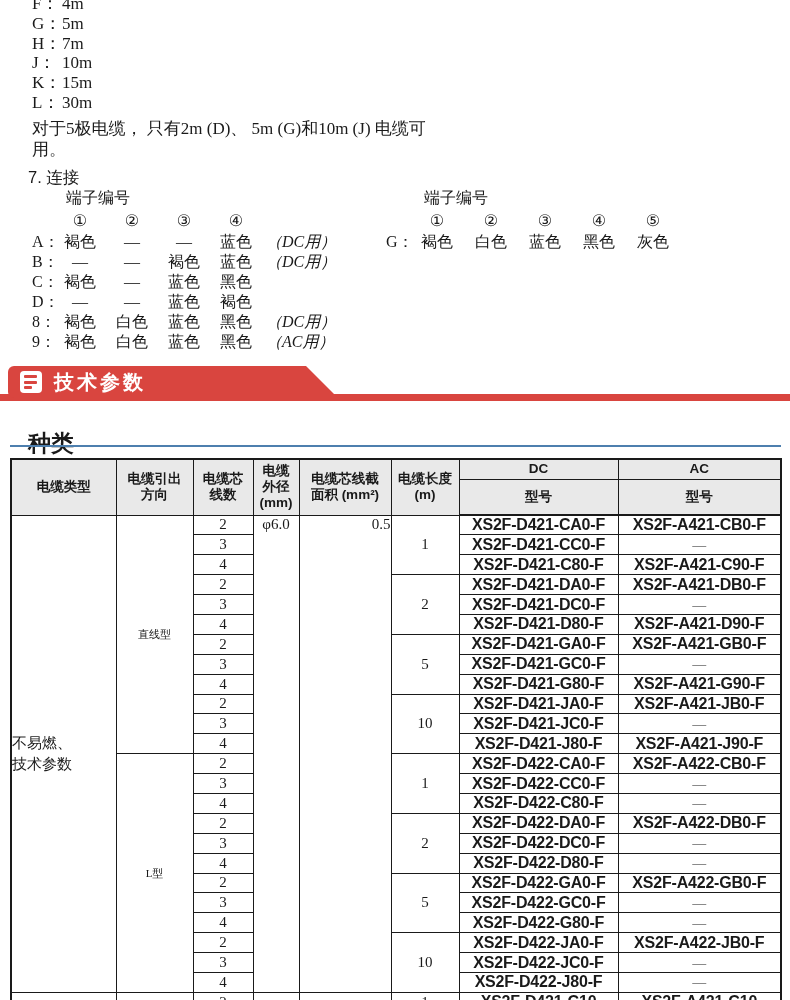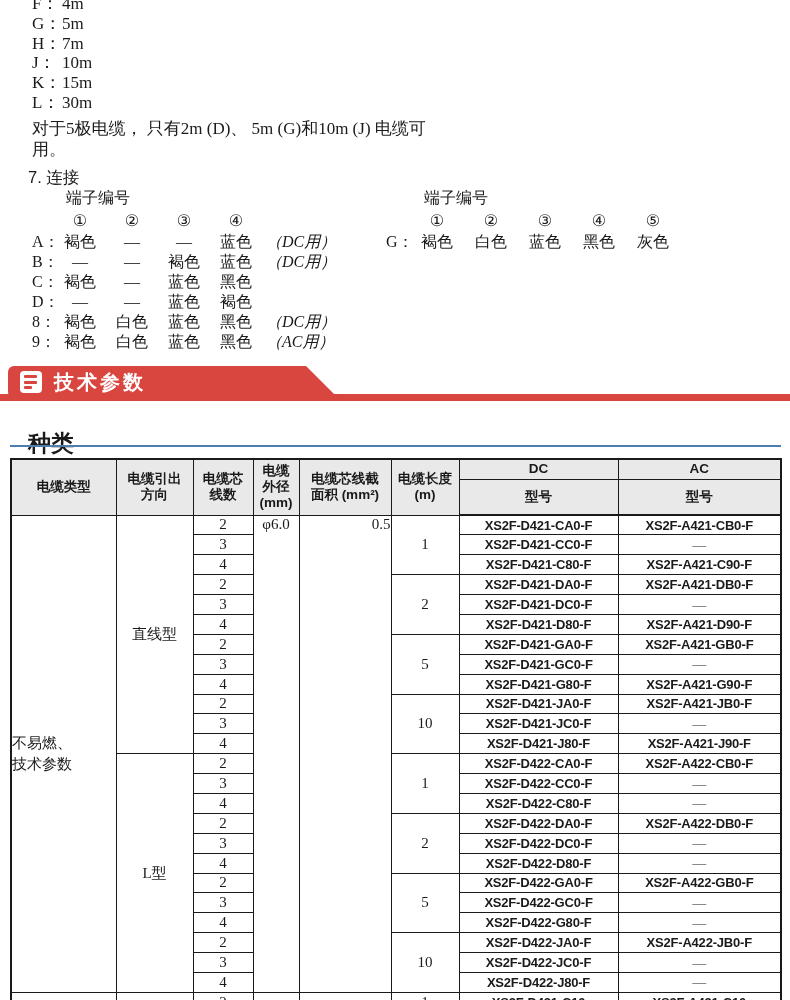--- a/index.html
+++ b/index.html
@@ -72,27 +72,27 @@
   tr.h2{height:36px;}
   th.hdr-span{border-bottom-width:2px;}
   tr.h2 th{border-bottom-width:2px;}
   tbody tr{height:19.9px;}
   tbody tr.partial{height:20px;}
   td.c-num{
     text-align:center;font-size:15px;font-family:"Liberation Serif","DejaVu Serif",serif;
   }
   td.c-model{
     text-align:center;font-family:"Liberation Sans","DejaVu Sans",sans-serif;
-    font-weight:bold;font-size:13px;letter-spacing:-0.2px;
+    font-weight:bold;font-size:16px;letter-spacing:-0.2px;
   }
   td.c-model.c-dash{font-weight:normal;color:#8a8a8a;font-size:14px;letter-spacing:0;}
   td.col-dc{border-right:1px solid #c9c9c9;}
   td.col-ac{border-left:1px solid #c9c9c9;text-align:center;}
   td.c-type{font-size:15px;line-height:21px;padding-left:9px;white-space:pre-line;vertical-align:middle;}
-  td.c-dir{text-align:center;font-size:15px;vertical-align:middle;}
+  td.c-dir{text-align:center;font-size:11px;vertical-align:middle;}
   td.c-dia{text-align:center;font-size:15px;vertical-align:top;padding-top:352px;}
   td.c-cross{text-align:right;font-size:15px;vertical-align:top;padding-top:368px;}
 </style>
 </head>
 <body>
 
 <div class="len-list">
     <div class="len-row">
       <span class="len-code">F：</span>
       <span class="len-val">4m</span>

